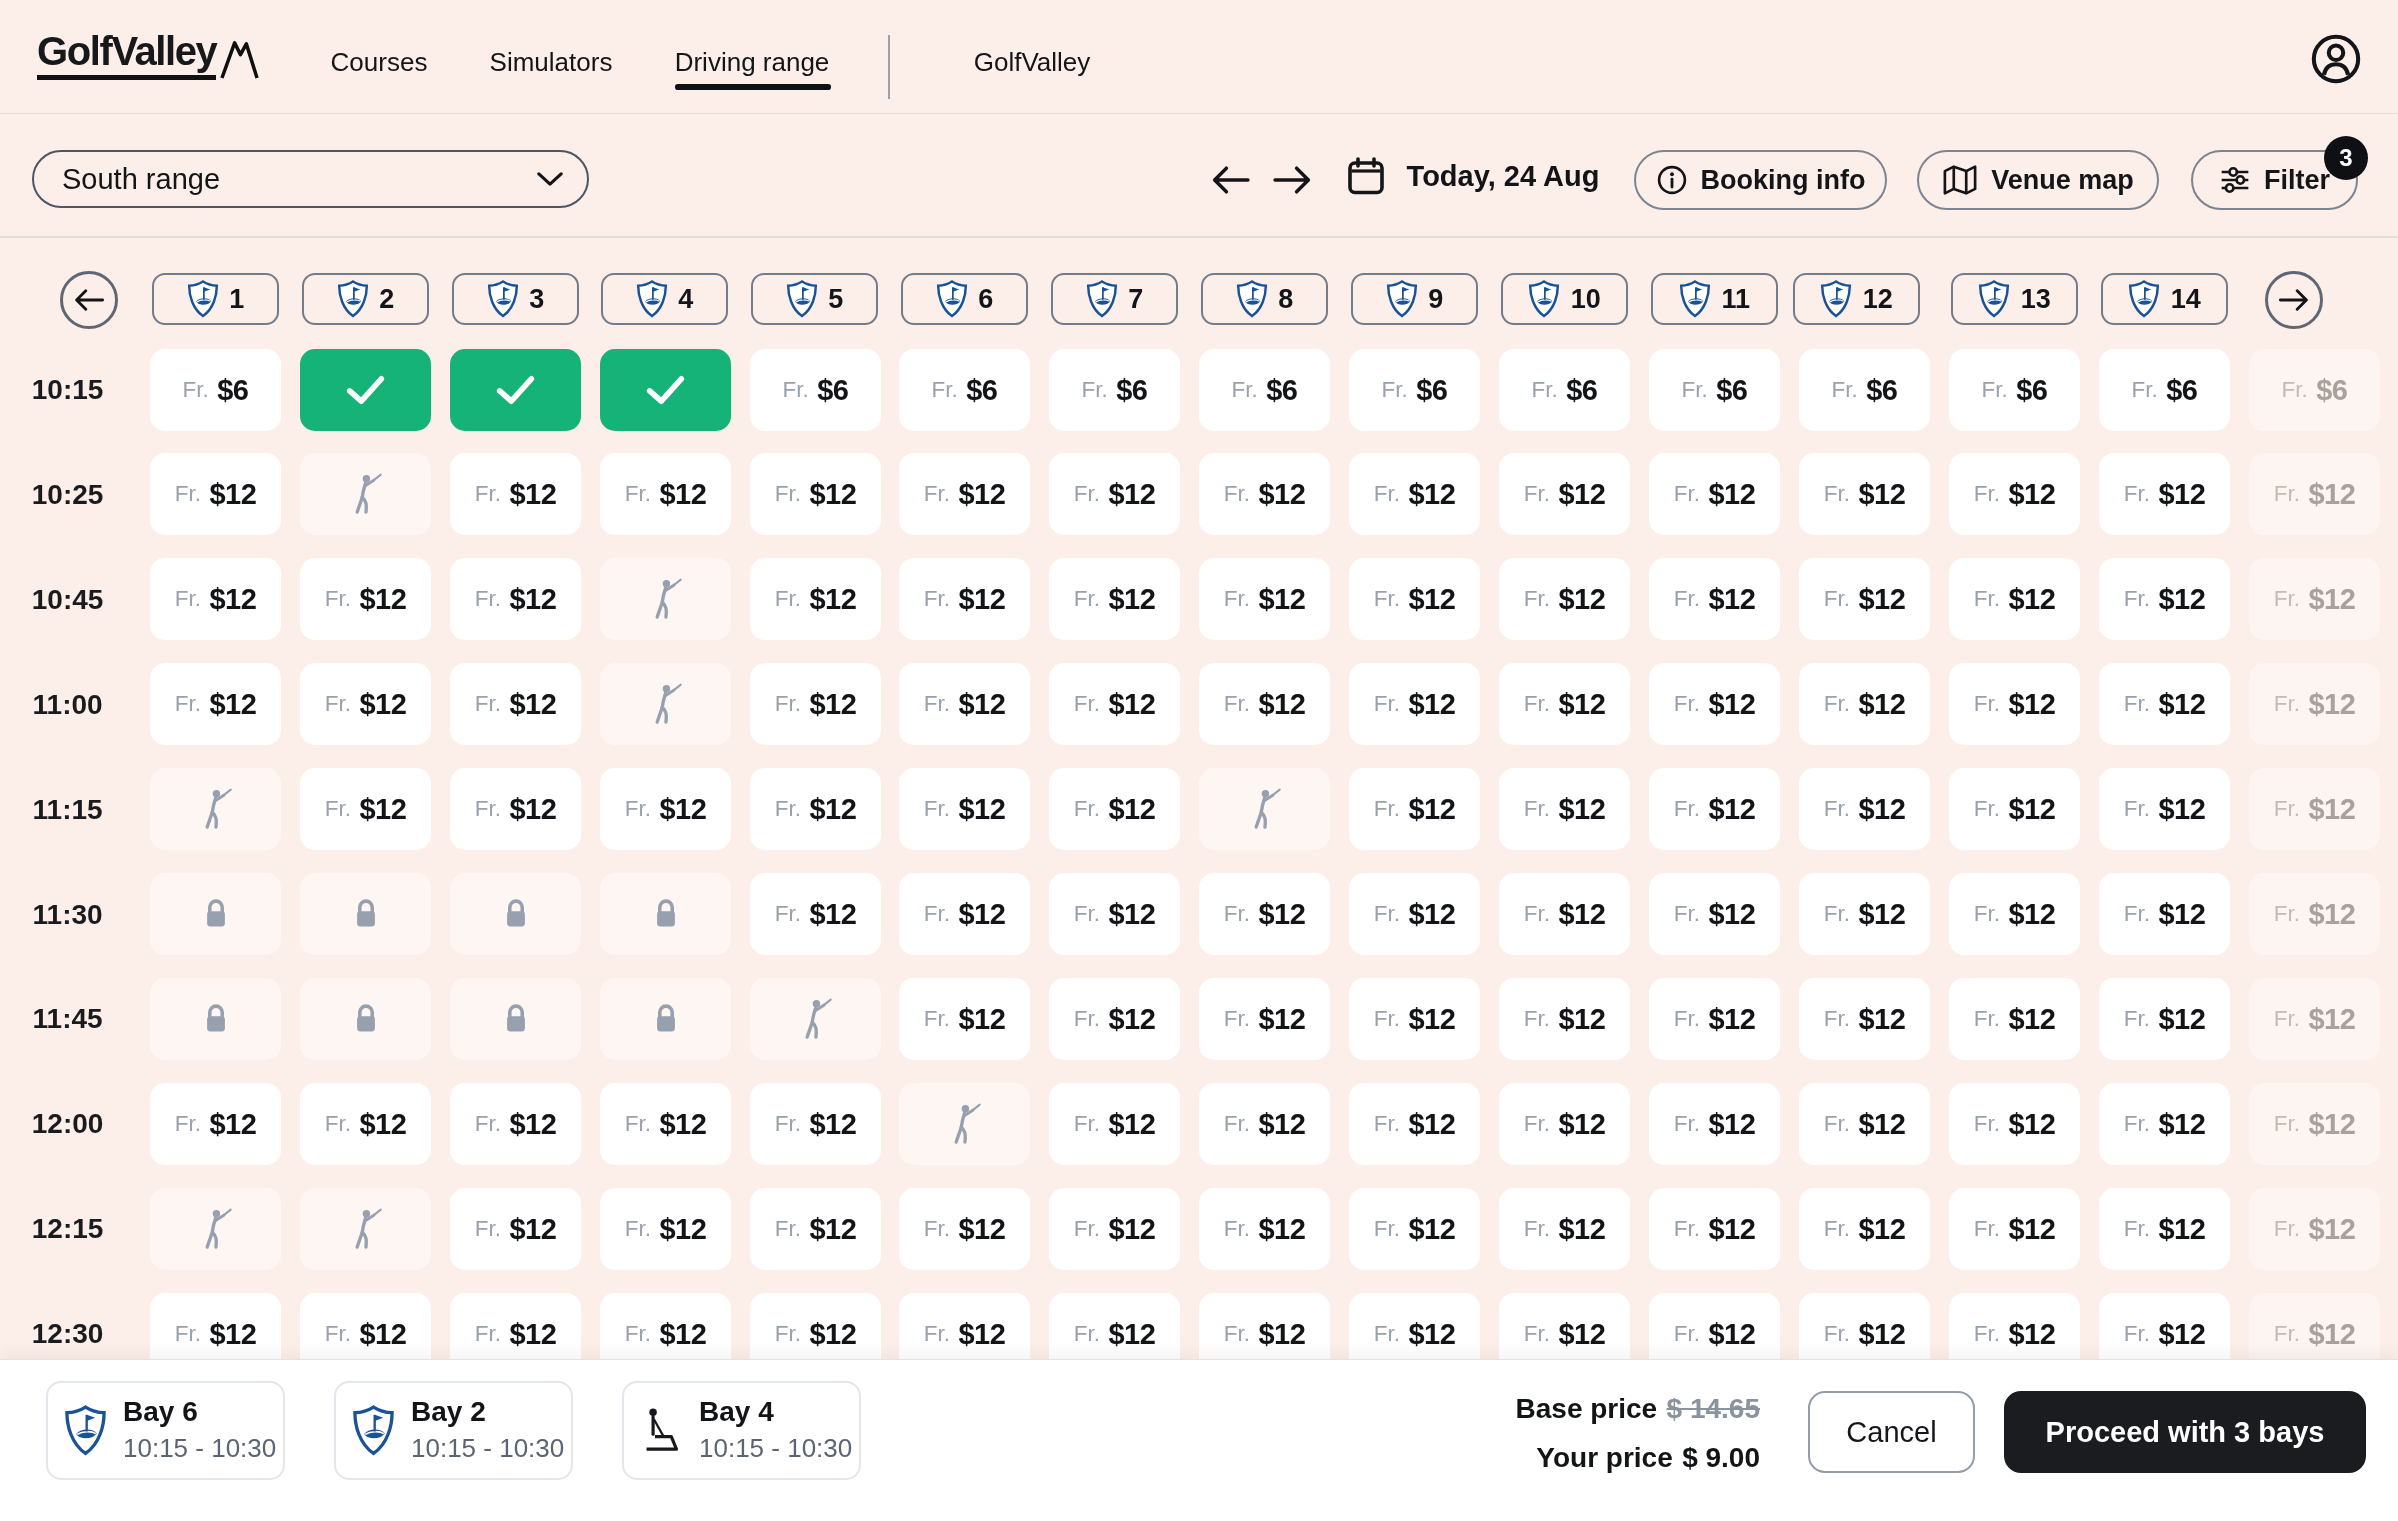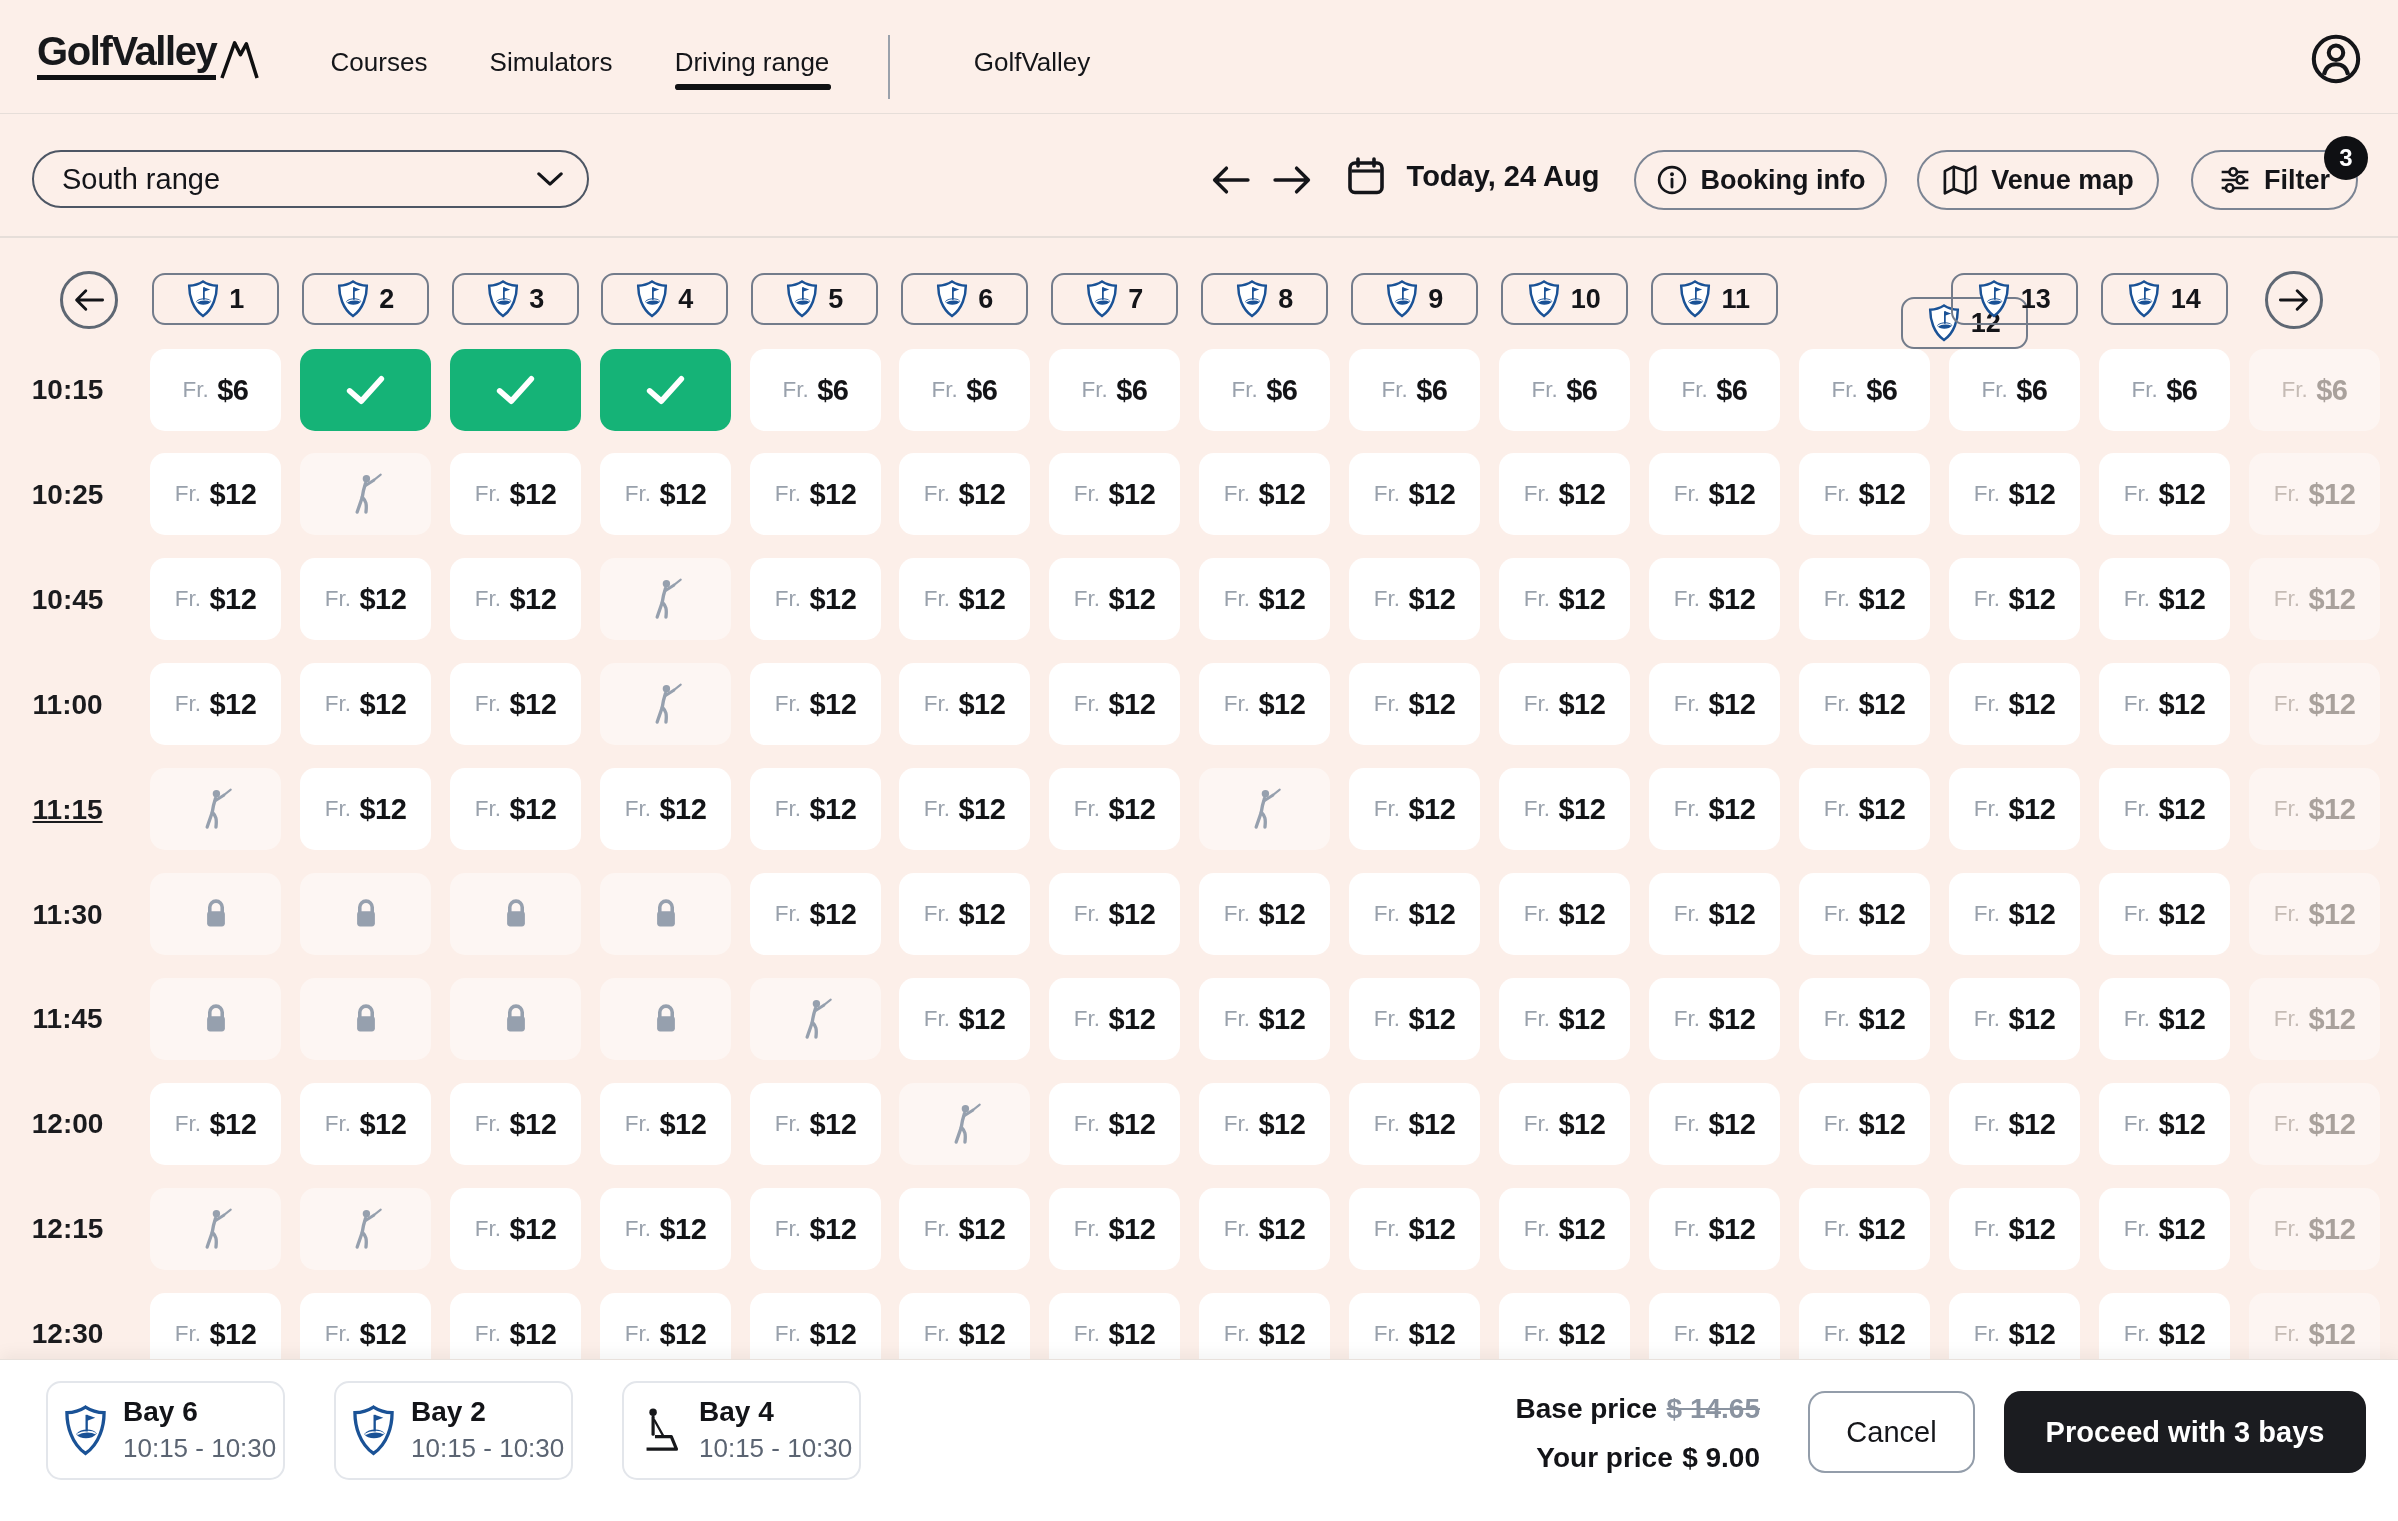--- a/index.html
+++ b/index.html
@@ -316,21 +316,21 @@
         <svg viewBox="0 0 44 52">
           <path d="M22 2 C27.5 5.5 34 7.5 41 7.8 C41 21 36.5 39.5 22 49.5 C7.5 39.5 3 21 3 7.8 C10 7.5 16.5 5.5 22 2 Z" fill="#ffffff" stroke="#1a5296" stroke-width="3.4"></path>
           <path d="M12.5 29.5 C17 23.5 30 23.5 33.5 29 C29 35.5 16 35.5 12.5 29.5 Z" fill="#1a5296"></path>
           <path d="M13.5 30 C19 26.5 28 26.3 32.5 29.2" stroke="#ffffff" stroke-width="1.6" fill="none"></path>
           <path d="M23.2 10 L23.2 27" stroke="#1a5296" stroke-width="2.4"></path>
           <path d="M23.2 10 L32 13 L23.2 16.2 Z" fill="#1a5296"></path>
         </svg>
       </span>
       <span class="num">11</span>
     </button>
-    <button class="chip" style="left: 1901px; margin-top: 24px;">
+    <button class="chip" style="left: 1793px;">
       <span>
         <svg viewBox="0 0 44 52">
           <path d="M22 2 C27.5 5.5 34 7.5 41 7.8 C41 21 36.5 39.5 22 49.5 C7.5 39.5 3 21 3 7.8 C10 7.5 16.5 5.5 22 2 Z" fill="#ffffff" stroke="#1a5296" stroke-width="3.4"></path>
           <path d="M12.5 29.5 C17 23.5 30 23.5 33.5 29 C29 35.5 16 35.5 12.5 29.5 Z" fill="#1a5296"></path>
           <path d="M13.5 30 C19 26.5 28 26.3 32.5 29.2" stroke="#ffffff" stroke-width="1.6" fill="none"></path>
           <path d="M23.2 10 L23.2 27" stroke="#1a5296" stroke-width="2.4"></path>
           <path d="M23.2 10 L32 13 L23.2 16.2 Z" fill="#1a5296"></path>
         </svg>
       </span>
       <span class="num">12</span>
@@ -626,21 +626,21 @@
       <span class="val">$12</span>
     </button>
     <button class="cell" style="left: 2099px; top: 425px;">
       <span class="fr">Fr.</span>
       <span class="val">$12</span>
     </button>
     <div class="cell faded" style="left: 2249px; top: 425px;">
       <span class="fr">Fr.</span>
       <span class="val">$12</span>
     </div>
-    <div class="time" style="top: 556px; text-decoration: underline;">11:15</div>
+    <div class="time" style="top: 556px;">11:15</div>
     <button class="cell occ" style="left: 150px; top: 530px;">
       <span>
         <svg width="37" height="45" viewBox="0 0 40 48">
           <circle cx="21" cy="7" r="4" fill="currentColor"></circle>
           <path d="M20 12 C18 18 17 23 16.5 27 L11 43" stroke="currentColor" stroke-width="3.6" fill="none" stroke-linecap="round"></path>
           <path d="M16.5 27 C20.5 31 21.5 34 20.5 43" stroke="currentColor" stroke-width="3.6" fill="none" stroke-linecap="round"></path>
           <path d="M20.5 14 L29 8.5" stroke="currentColor" stroke-width="3.2" stroke-linecap="round"></path>
           <path d="M29 8.5 L36.5 2.5" stroke="currentColor" stroke-width="2.2" stroke-linecap="round"></path>
         </svg>
       </span>

